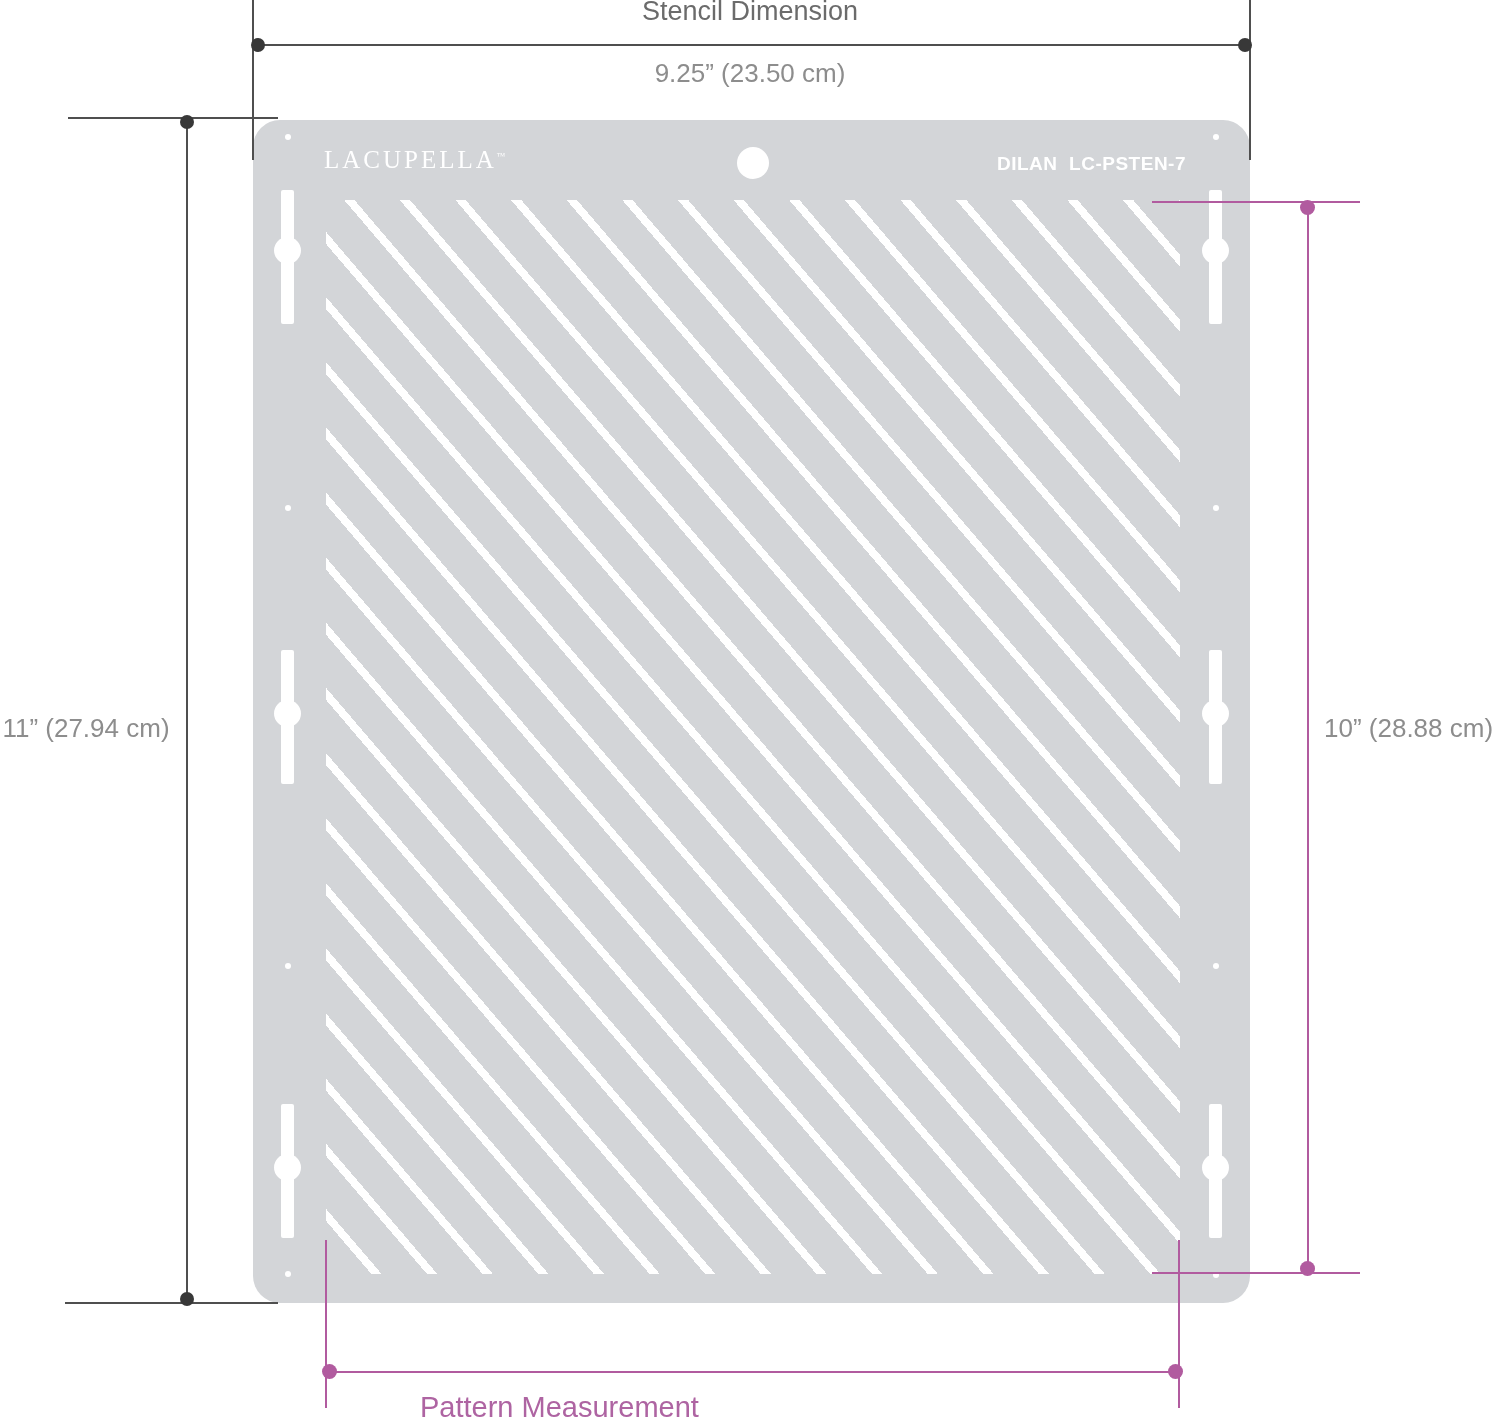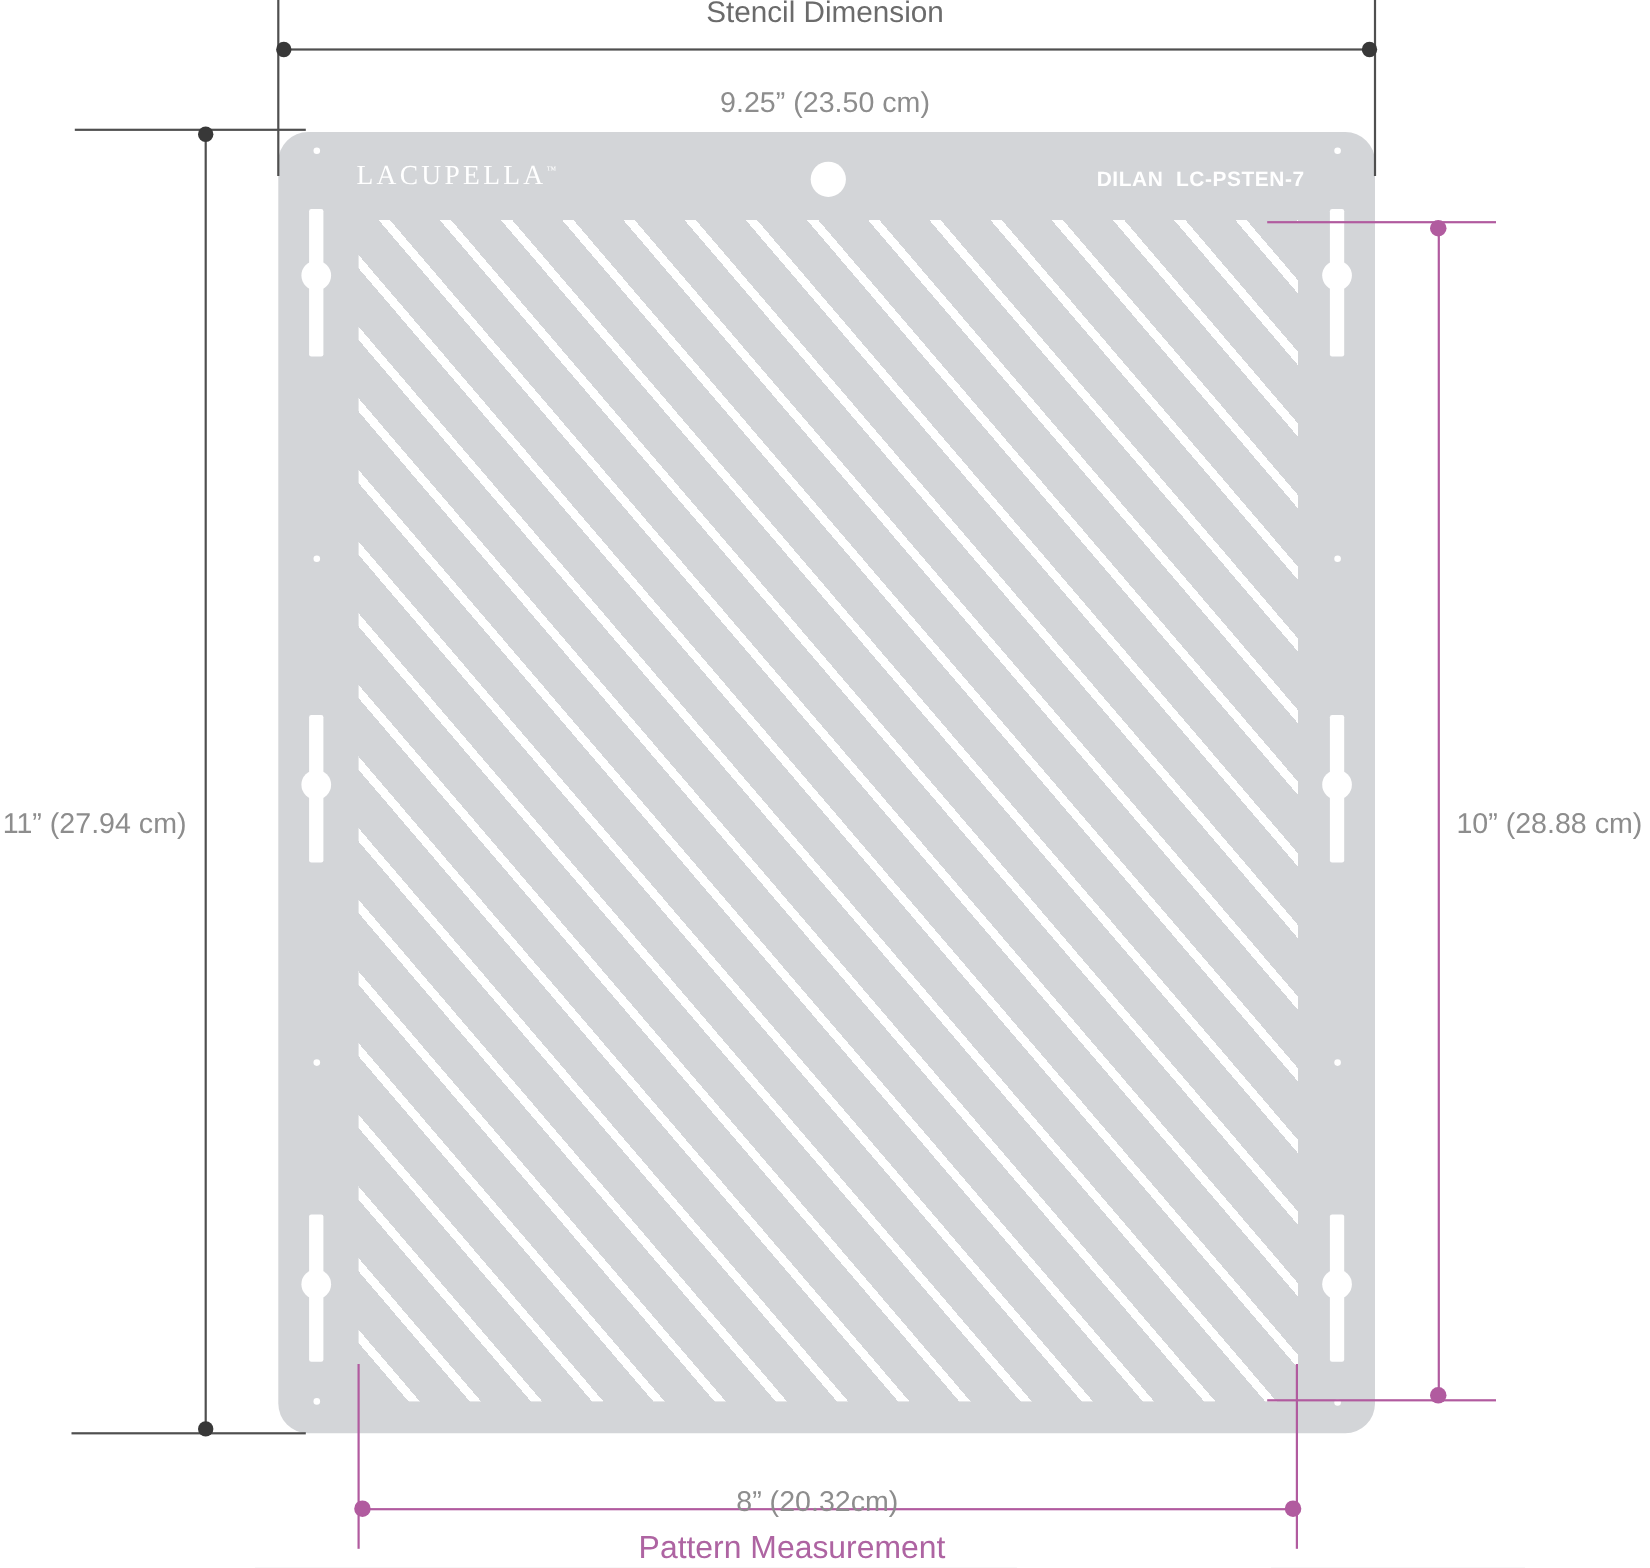--- a/index.html
+++ b/index.html
@@ -37,24 +37,24 @@
   .slot-bar{position:absolute;width:13px;height:134px;background:var(--white);border-radius:2px;}
   .slot-circle{position:absolute;width:27px;height:27px;background:var(--white);border-radius:50%;}
   .reg-dot{position:absolute;width:6px;height:6px;background:var(--white);border-radius:50%;}
   .colL{left:28px;} .colLc{left:21px;}
   .colR{left:956px;} .colRc{left:949px;}
   
   .line{position:absolute;background:var(--dim_dark);}
   .pline{position:absolute;background:var(--pink);}
   .dot{position:absolute;width:14px;height:14px;border-radius:50%;background:var(--dot_dark);}
   .pdot{position:absolute;width:15px;height:15px;border-radius:50%;background:var(--pink);}
-  .lbl{position:absolute;color:var(--label_gray);font-size:26px;white-space:nowrap;margin-top:20px;}
+  .lbl{position:absolute;color:var(--label_gray);font-size:26px;white-space:nowrap;}
   .lbl.center{text-align:center;}
   .dim-title{position:absolute;color:var(--title_gray);font-size:27px;text-align:center;white-space:nowrap;}
-  .pm-title{position:absolute;color:var(--pink_text);font-size:29px;text-align:center;white-space:nowrap;}
+  .pm-title{position:absolute;color:var(--pink_text);font-size:29px;text-align:left;white-space:nowrap;}
 </style>
 </head>
 <body>
 
 <div class="canvas">
 
   <div class="plate">
     <div class="pattern"></div>
 
     <div class="brand"><span>LACUPELLA</span><sup>™</sup></div>
@@ -106,16 +106,15 @@
   <div class="pline" style="left:1307px;top:207px;width:2px;height:1061px"></div>
   <div class="pdot" style="left:1300px;top:200px"></div>
   <div class="pdot" style="left:1300px;top:1261px"></div>
   <div class="lbl" style="left:1324px;top:713px">10” (28.88 cm)</div>
 
   <div class="pline" style="left:325px;top:1240px;width:2px;height:168px"></div>
   <div class="pline" style="left:1178px;top:1240px;width:2px;height:168px"></div>
   <div class="pline" style="left:326px;top:1371px;width:854px;height:2px"></div>
   <div class="pdot" style="left:322px;top:1364px"></div>
   <div class="pdot" style="left:1168px;top:1364px"></div>
-  <div class="lbl center" style="left:443px;width:600px;top:1330px">8” (20.32cm)</div>
   <div class="pm-title" style="left:420px;width:600px;top:1391px">Pattern Measurement</div>
 
 </div>
 
 </body></html>

